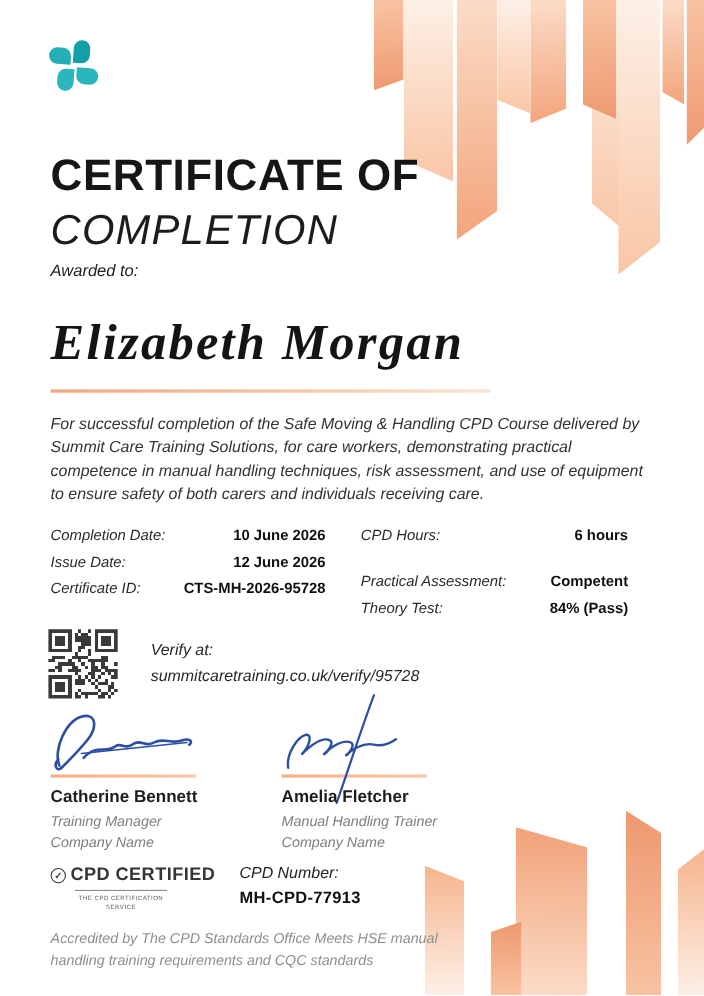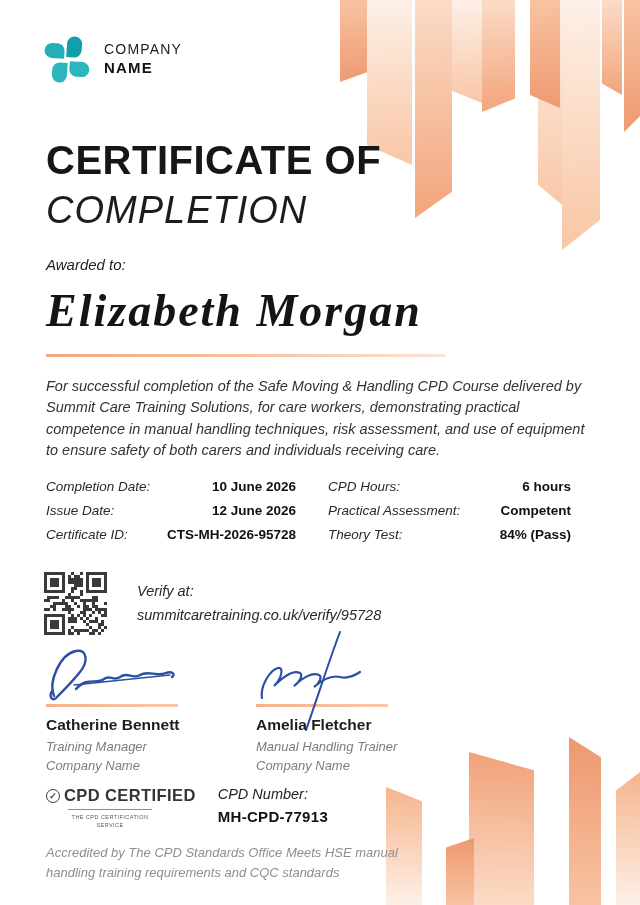--- a/index.html
+++ b/index.html
@@ -38,21 +38,21 @@
   .brand-text { line-height:1.25; }
   .brand-company { font-size:14px; letter-spacing:1.2px; font-weight:500; color:#1d1d1f; }
   .brand-name { font-size:15px; letter-spacing:1.2px; font-weight:800; color:#141416; }
 
   
   .title { position:absolute; top:138px; left:46px; z-index:2; }
   .title-line1 { font-size:40px; font-weight:800; letter-spacing:0.5px; color:#161618; }
   .title-line2 { font-size:38px; font-weight:300; font-style:italic; letter-spacing:1px; color:#1c1c1e; margin-top:6px; }
 
   
-  .awarded { position:absolute; top:256px; left:46px; font-size:15px; font-style:italic; color:#222; z-index:2; }
+  .awarded { position:absolute; top:238px; left:46px; font-size:15px; font-style:italic; color:#222; z-index:2; }
   .recipient-name { position:absolute; top:284px; left:46px; font-family:cursive; font-style:italic; font-weight:600; font-size:46px; letter-spacing:2px; color:#141414; z-index:2; white-space:nowrap; }
   .name-underline { position:absolute; top:354px; left:46px; width:400px; height:3px; background:linear-gradient(90deg,#f0a87e 0%,#f7c5a4 55%,#fbe4d4 100%); z-index:2; }
 
   
   .description { position:absolute; top:376px; left:46px; width:552px; font-size:14.5px; font-style:italic; line-height:1.47; color:#333336; z-index:2; }
 
   
   .details { position:absolute; top:479px; left:46px; width:532px; display:grid; grid-template-columns:250px 243px; column-gap:32px; row-gap:8px; z-index:2; }
   .detail-row { display:flex; justify-content:space-between; align-items:flex-end; font-size:13.5px; }
   .detail-label { font-style:italic; color:#29292c; }
@@ -111,24 +111,20 @@
     <div class="bar b-light slantTL" style="left:232px; bottom:0; width:24px; height:133px;"></div>
   </div>
 
   <div class="brand">
     <div class="logo">
       <div class="petal petal-top"></div>
       <div class="petal petal-right"></div>
       <div class="petal petal-bottom"></div>
       <div class="petal petal-left"></div>
     </div>
-    <div class="brand-text">
-      <div class="brand-company">COMPANY</div>
-      <div class="brand-name">NAME</div>
-    </div>
   </div>
 
   <div class="title">
     <div class="title-line1">CERTIFICATE OF</div>
     <div class="title-line2">COMPLETION</div>
   </div>
 
   <div class="awarded">Awarded to:</div>
   <div class="recipient-name">Elizabeth Morgan</div>
   <div class="name-underline"></div>
@@ -144,21 +140,21 @@
       <div class="detail-row" style="margin-bottom:9px;">
         <span class="detail-label">Issue Date:</span>
         <span class="detail-value">12 June 2026</span>
       </div>
       <div class="detail-row">
         <span class="detail-label">Certificate ID:</span>
         <span class="detail-value">CTS-MH-2026-95728</span>
       </div>
     </div>
     <div class="detail-col" style="grid-column:2; grid-row:1;">
-      <div class="detail-row" style="margin-bottom:9px;">
+      <div class="detail-row" style="margin-bottom:27px;">
         <span class="detail-label">CPD Hours:</span>
         <span class="detail-value">6 hours</span>
       </div>
       <div class="detail-row" style="margin-bottom:9px;">
         <span class="detail-label">Practical Assessment:</span>
         <span class="detail-value">Competent</span>
       </div>
       <div class="detail-row">
         <span class="detail-label">Theory Test:</span>
         <span class="detail-value">84% (Pass)</span>

